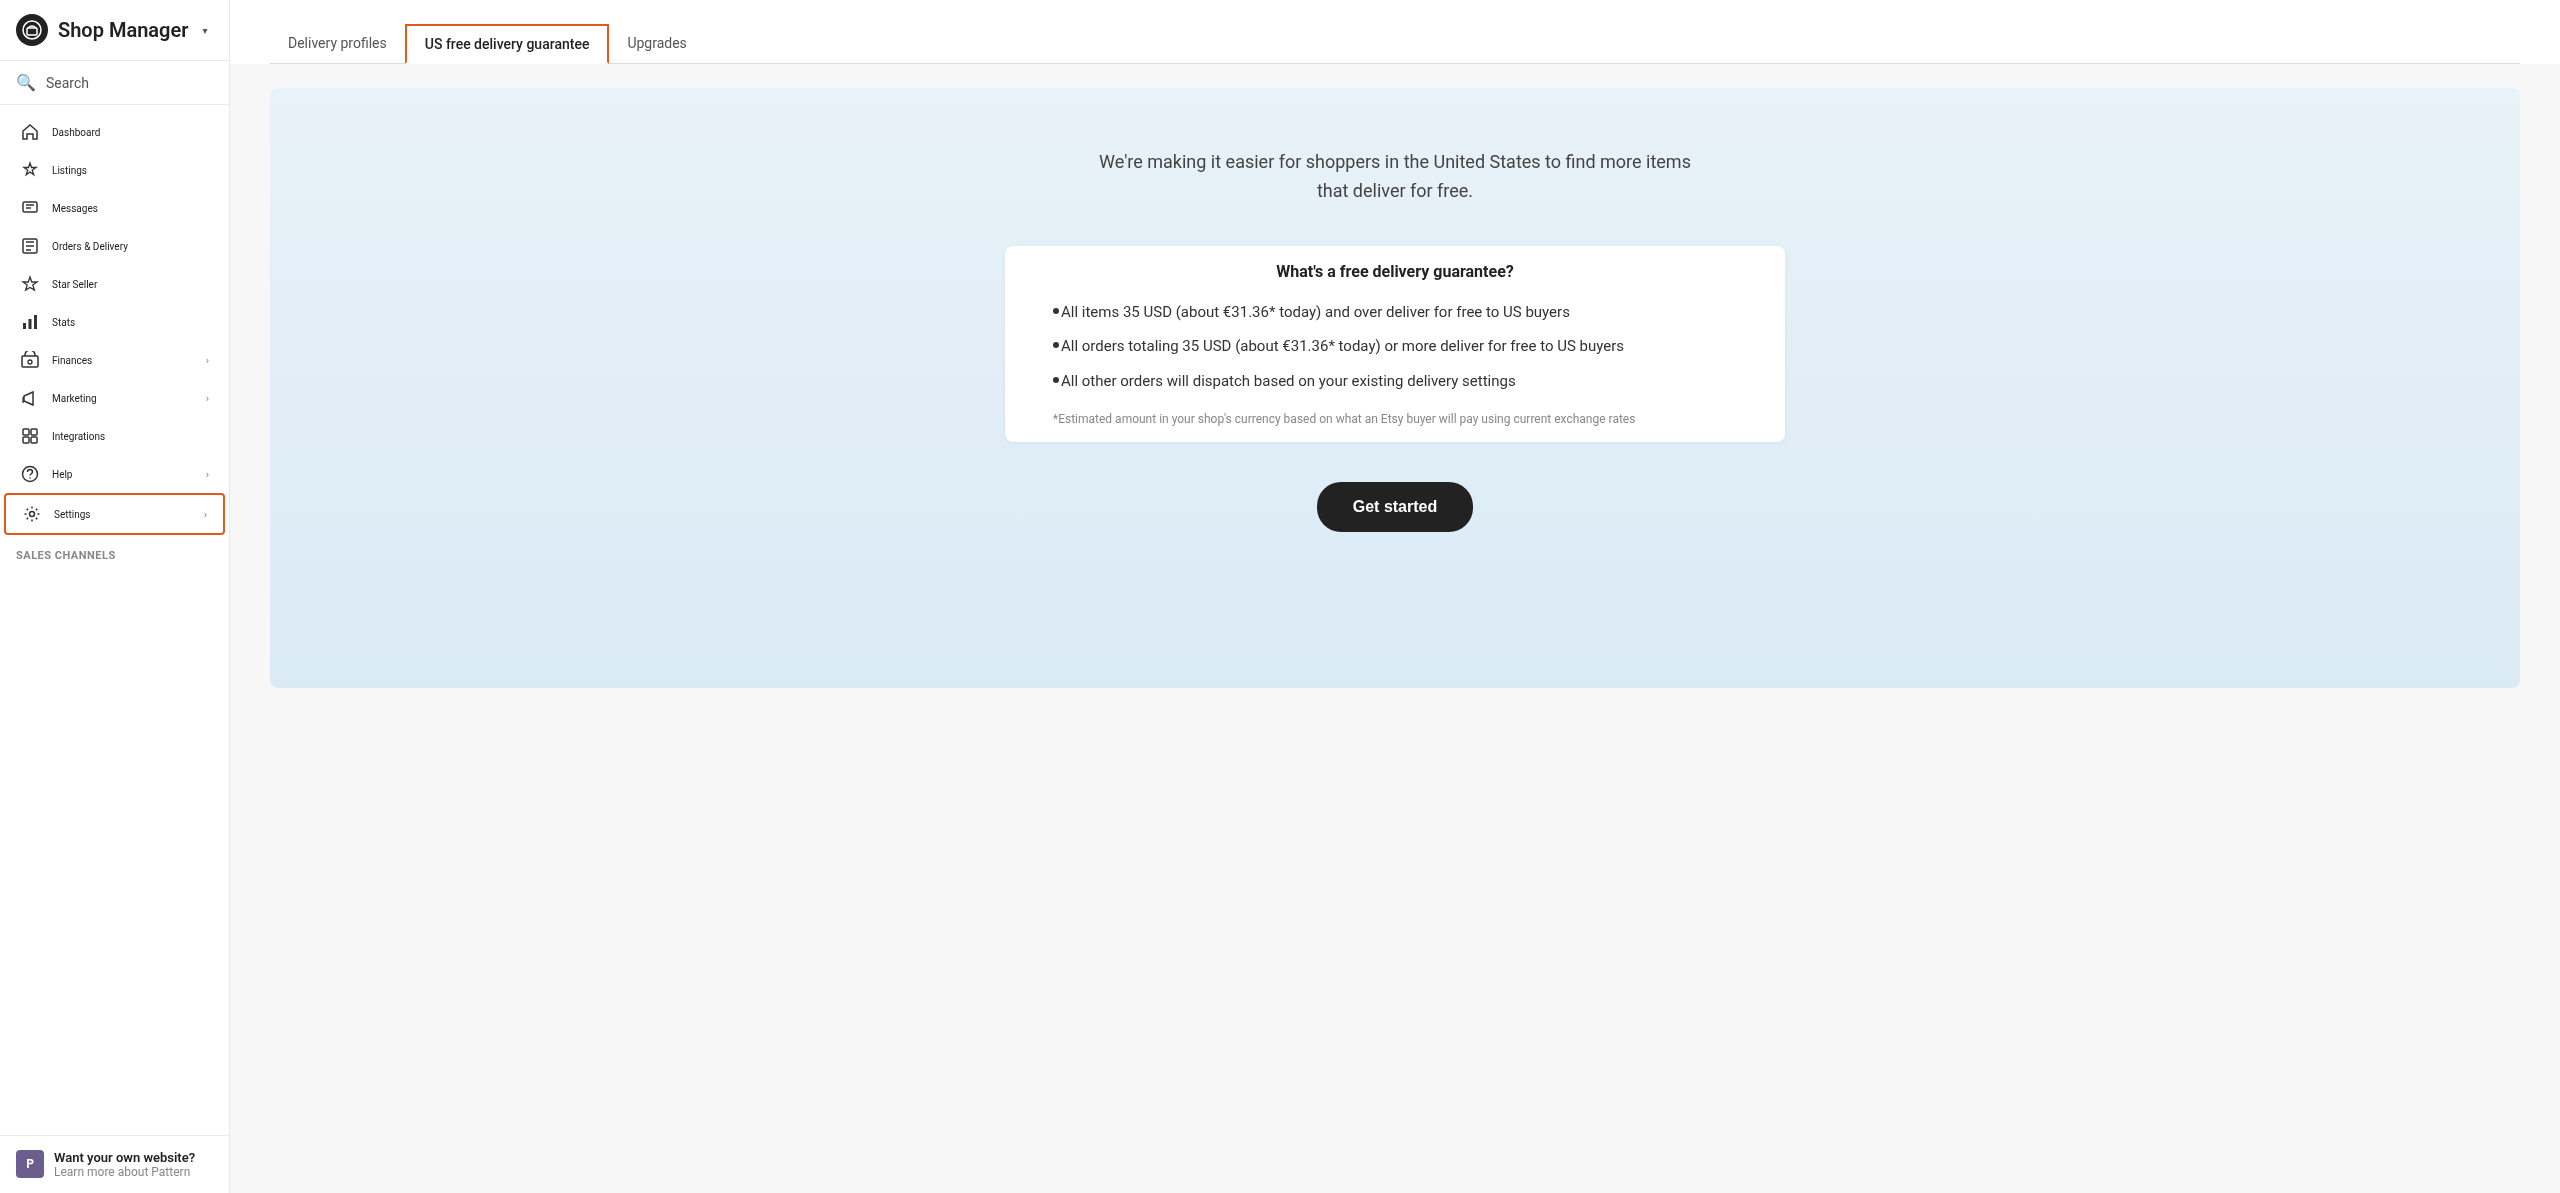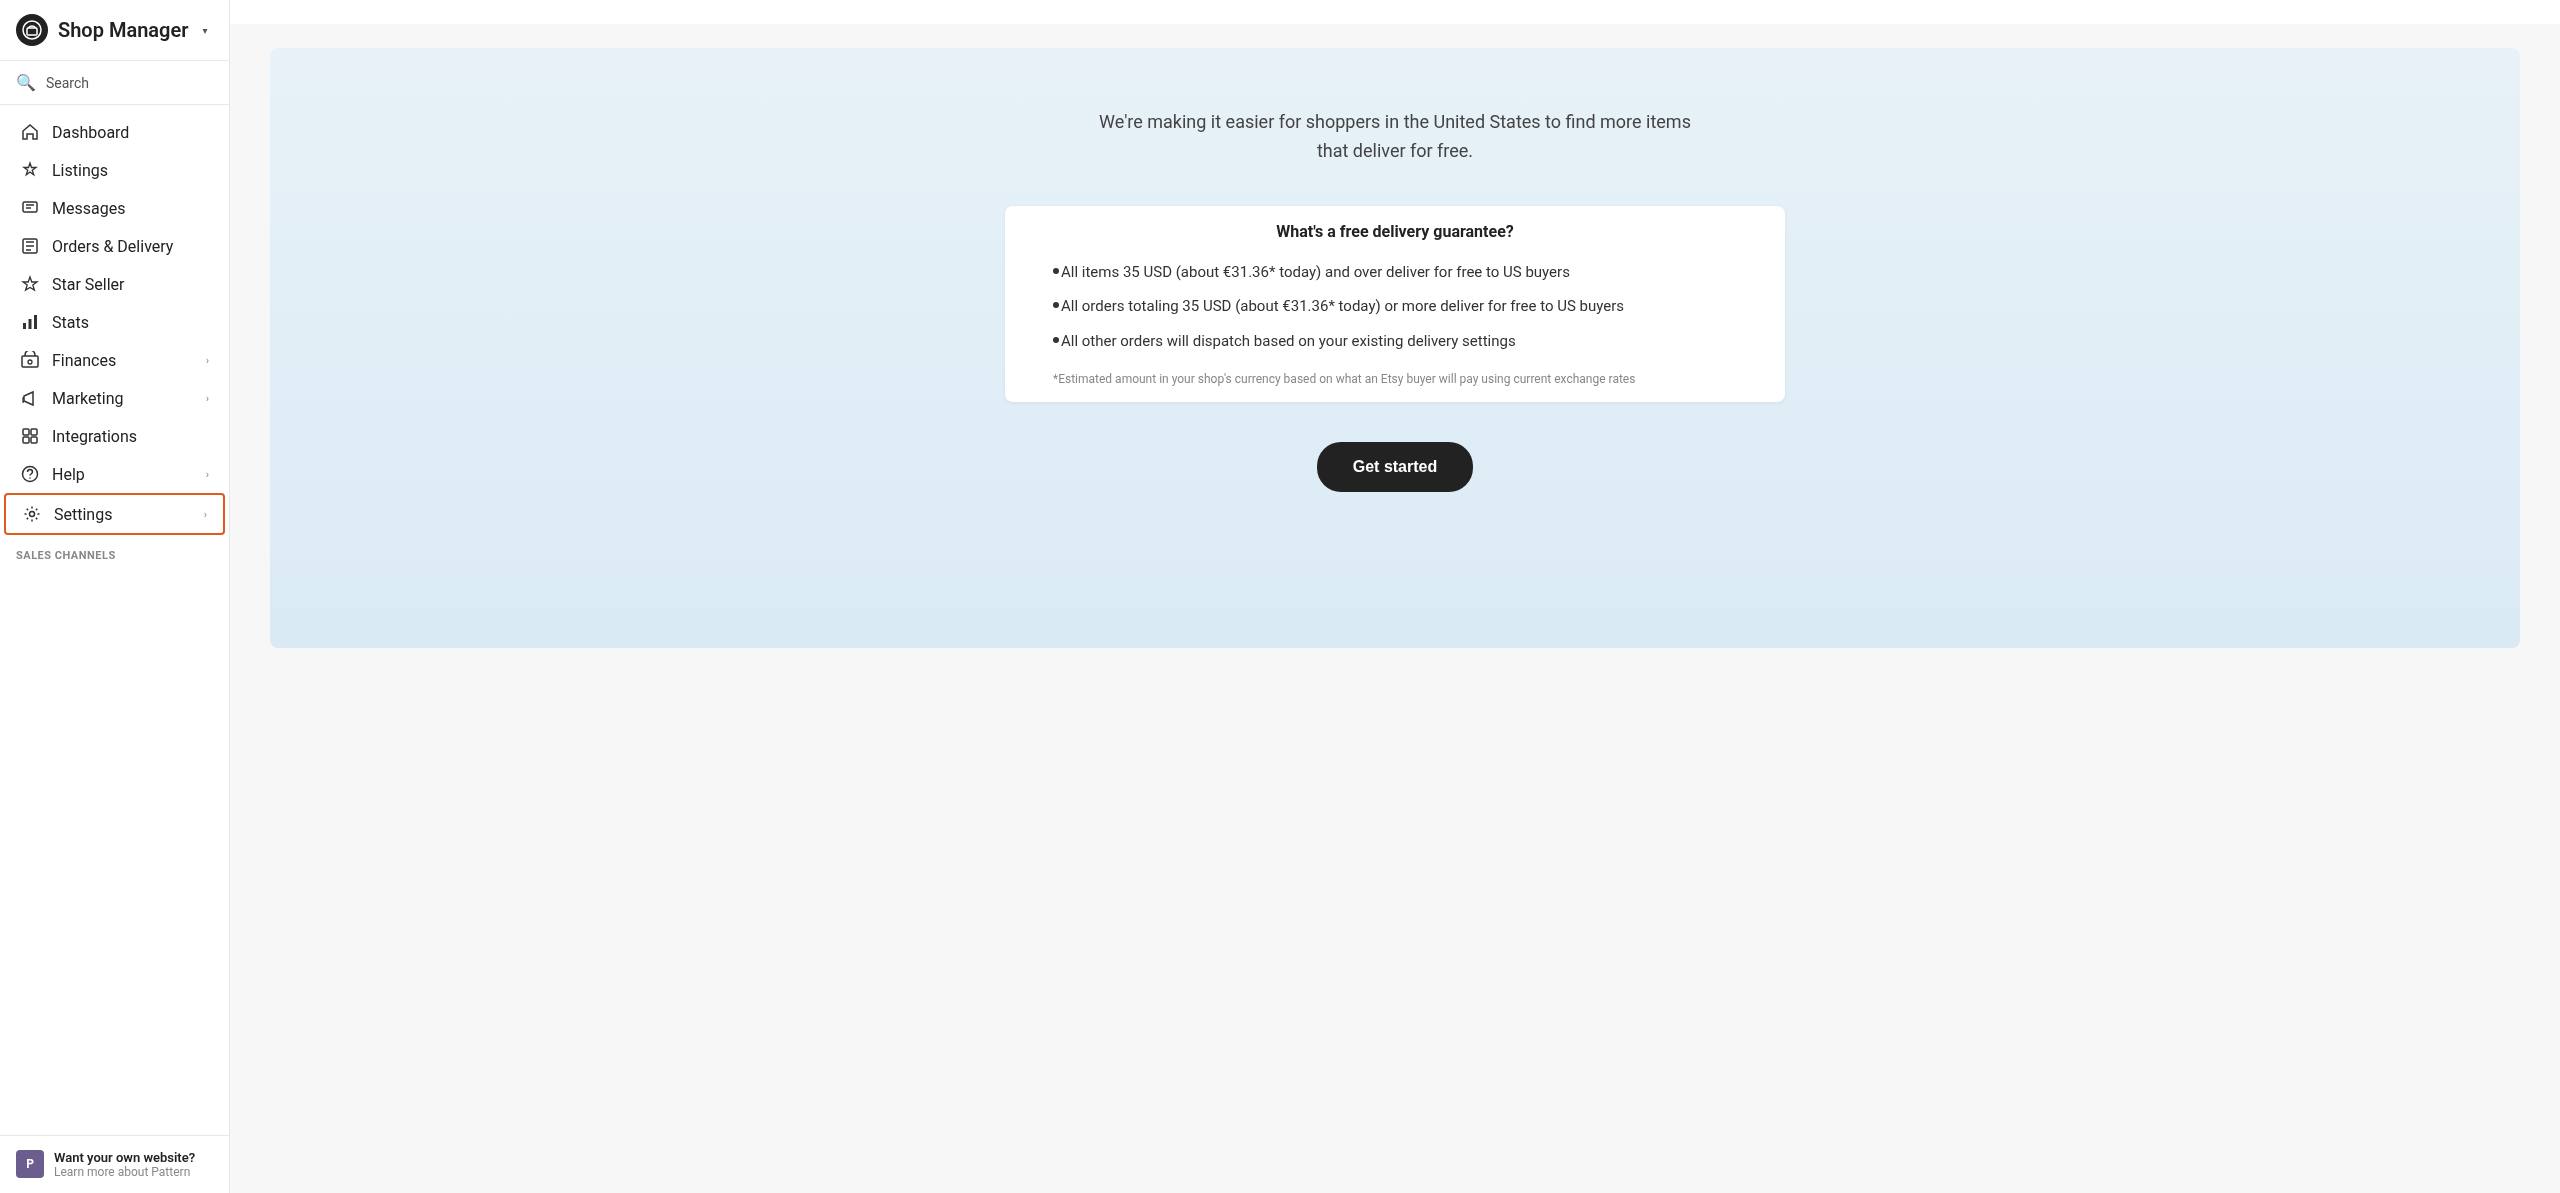--- a/index.html
+++ b/index.html
@@ -95,21 +95,21 @@
     .nav-item-icon {
       width: 20px;
       height: 20px;
       display: flex; align-items: center; justify-content: center;
       font-size: 16px;
       flex-shrink: 0;
     }
 
     .nav-item-label {
       flex: 1;
-      font-size: 16px;
+      font-size: 10px;
     }
 
     .nav-item-chevron {
       font-size: 11px;
       color: #888;
     }
 
     .nav-section-label {
       padding: 14px 16px 4px 16px;
       font-size: 11px;
@@ -429,20 +429,25 @@
     <div class="pattern-avatar">P</div>
     <div>
       <div class="pattern-text-title">Want your own website?</div>
       <div class="pattern-text-sub">Learn more about Pattern</div>
     </div>
   </div>
 </aside>
 
 <div class="main">
   <div class="page-header">
+    <div class="tabs">
+      <div class="tab">Delivery profiles</div>
+      <div class="tab active">US free delivery guarantee</div>
+      <div class="tab">Upgrades</div>
+    </div>
   </div>
 
   <div class="main-content">
     <div class="hero-section">
       <p class="hero-subtitle">We're making it easier for shoppers in the United States to find more items that deliver for free.</p>
 
       <div class="info-card">
         <div class="info-card-title">What's a free delivery guarantee?</div>
         <ul class="info-card-list">
           <li>

